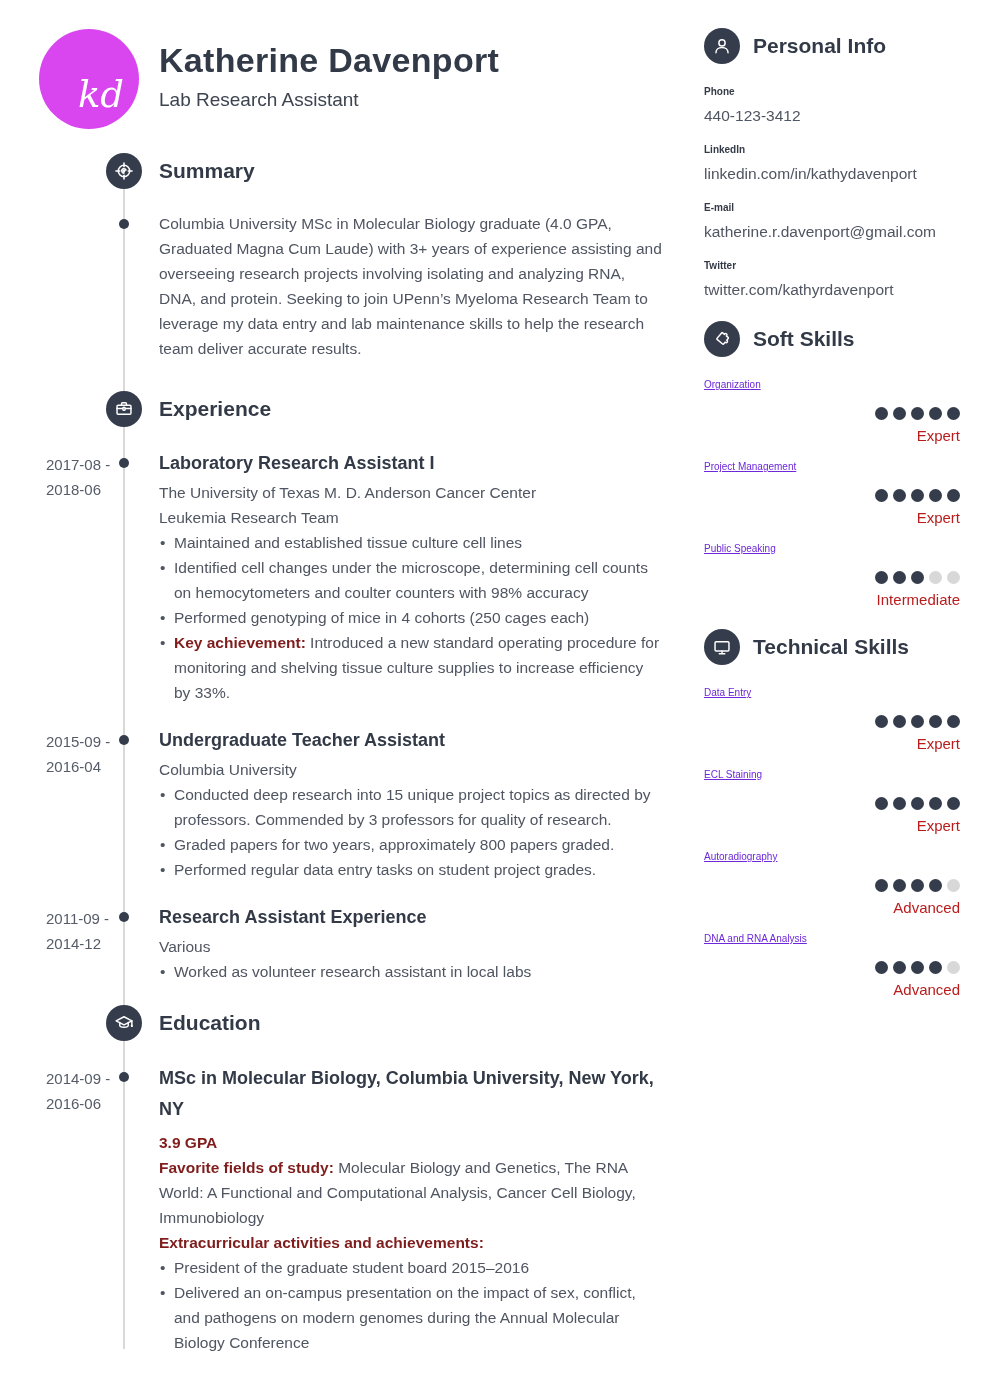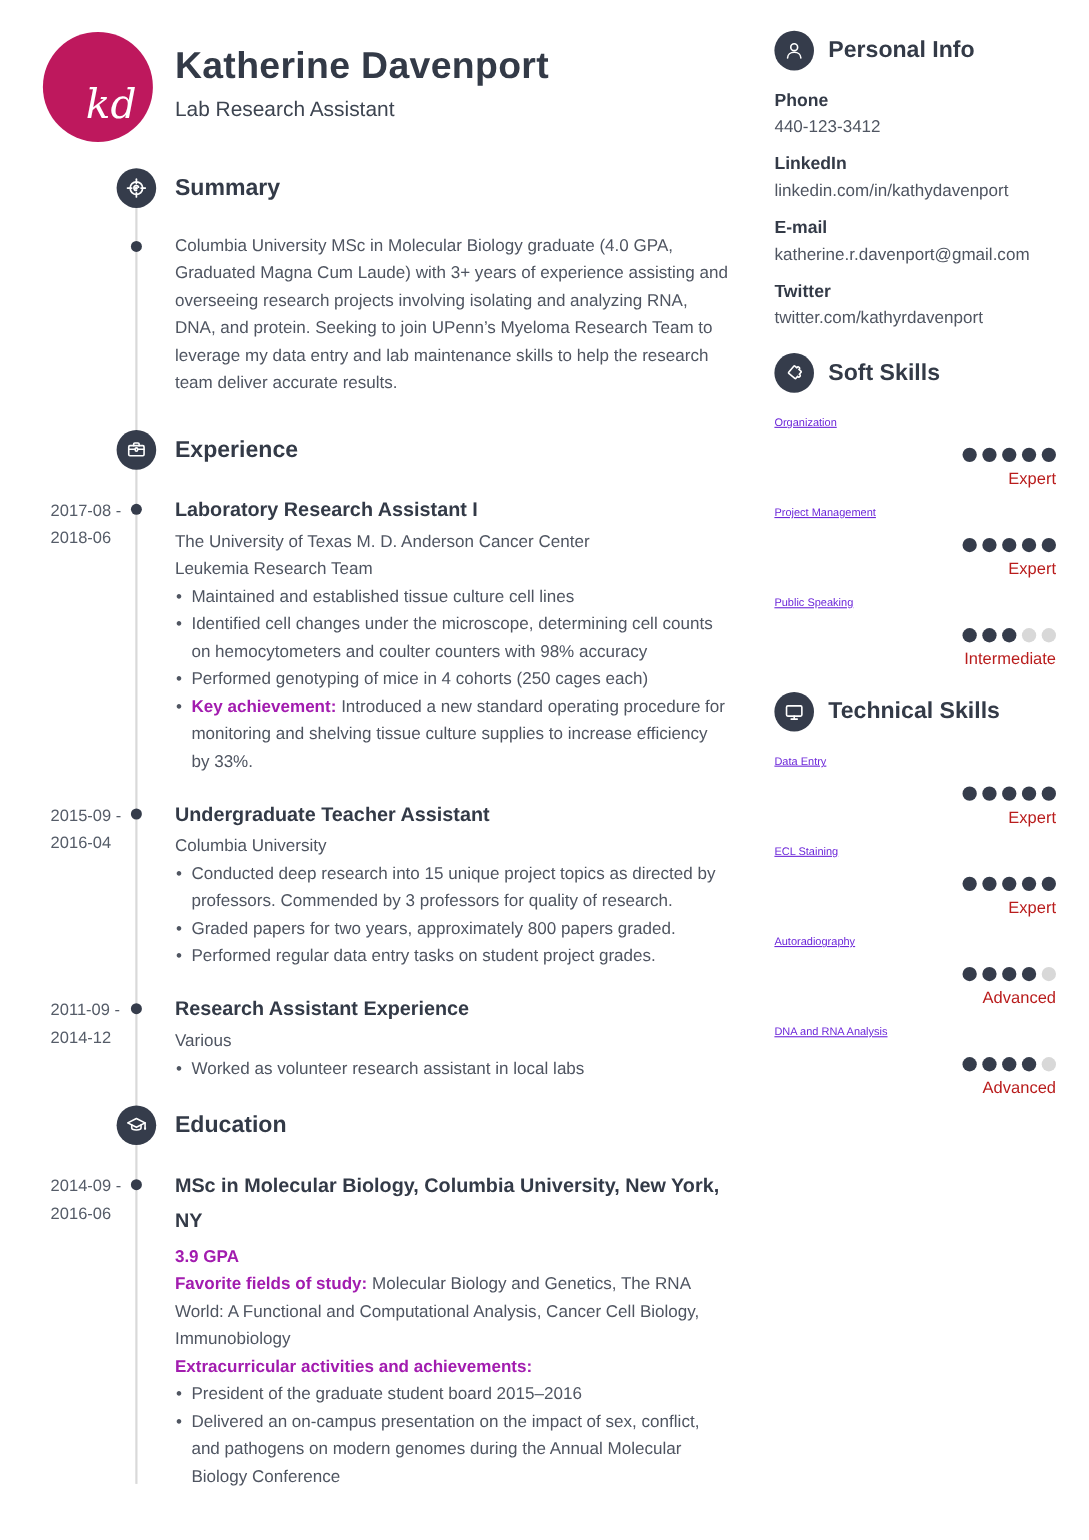--- a/index.html
+++ b/index.html
@@ -3,21 +3,21 @@
 <meta charset="utf-8">
 <style>
   * { margin:0; padding:0; box-sizing:border-box; }
   html,body { width:990px; height:1400px; background:#ffffff;
     font-family:"Liberation Sans", sans-serif; color:#4f5561; }
   .page { position:relative; width:990px; height:1400px; overflow:hidden; }
 
   
   .main { position:absolute; left:0; top:0; width:682px; }
   .header { display:flex; padding:29px 0 0 39px; }
-  .avatar { width:100px; height:100px; border-radius:50%; background:#be185d;
+  .avatar { width:100px; height:100px; border-radius:50%; background:#d946ef;
     color:#fff; display:flex; align-items:center; justify-content:center;
     padding-top:30px; padding-left:24px;
     font-family:"DejaVu Serif", serif; font-style:italic; font-size:37px; }
   .head-text { margin-left:20px; }
   .name { font-size:34px; font-weight:bold; color:#333a47; margin-top:12px; letter-spacing:.3px; }
   .job-title { font-size:19px; color:#3d4450; margin-top:9px; }
 
   .timeline-wrap { position:relative; margin-top:24px; }
   .timeline-line { position:absolute; left:123px; top:18px; bottom:6px; width:2px;
     background:#d9d9d9; }
@@ -40,28 +40,28 @@
 
   .job { margin-bottom:21px; }
   .job .entry-dot { top:9px; }
   .job-name { font-size:18px; font-weight:bold; color:#333a47; line-height:28px; margin-bottom:3px; }
   .edu-name { line-height:31px; margin-bottom:5px; }
   .company-line { font-size:15.5px; line-height:25px; color:#4f5561; }
   ul.blist { list-style:none; margin-top:0; }
   ul.blist li { position:relative; padding-left:15px; font-size:15.5px; line-height:25px; color:#4f5561; }
   ul.blist li::before { content:"•"; position:absolute; left:1px; color:#4f5561; }
   .detail-line { font-size:15.5px; line-height:25px; }
-  b.inline-b { color:#a21caf; }
+  b.inline-b { color:#7f1d1d; }
 
   
   .sidebar { position:absolute; left:704px; top:28px; width:256px; }
   .side-sec-head { display:flex; align-items:center; margin-bottom:18px; }
   .side-sec-head h2 { font-size:21px; font-weight:bold; color:#333a47; margin-left:13px; }
   .pi-item { margin-bottom:13px; }
-  .pi-label { font-size:16px; font-weight:bold; color:#333a47; line-height:20px; margin-bottom:3px; }
+  .pi-label { font-size:10px; font-weight:bold; color:#333a47; line-height:20px; margin-bottom:3px; }
   .pi-value { font-size:15.5px; color:#4f5561; line-height:22px; }
   .side-gap { margin-top:20px; }
   .skill { margin-bottom:12px; }
   .skill-name { font-size:10px; color:#6d28d9; line-height:20px;text-decoration:underline; }
   .skill-dots { text-align:right; margin-top:12px; height:13px; line-height:13px; }
   .dot { display:inline-block; width:13px; height:13px; border-radius:50%;
     background:#d8d8d8; margin-left:5px; vertical-align:top; }
   .dot.filled { background:#353c4b; }
   .skill-level { text-align:right; font-size:15px; color:#b91c1c; margin-top:6px; line-height:19px; }
 </style>

